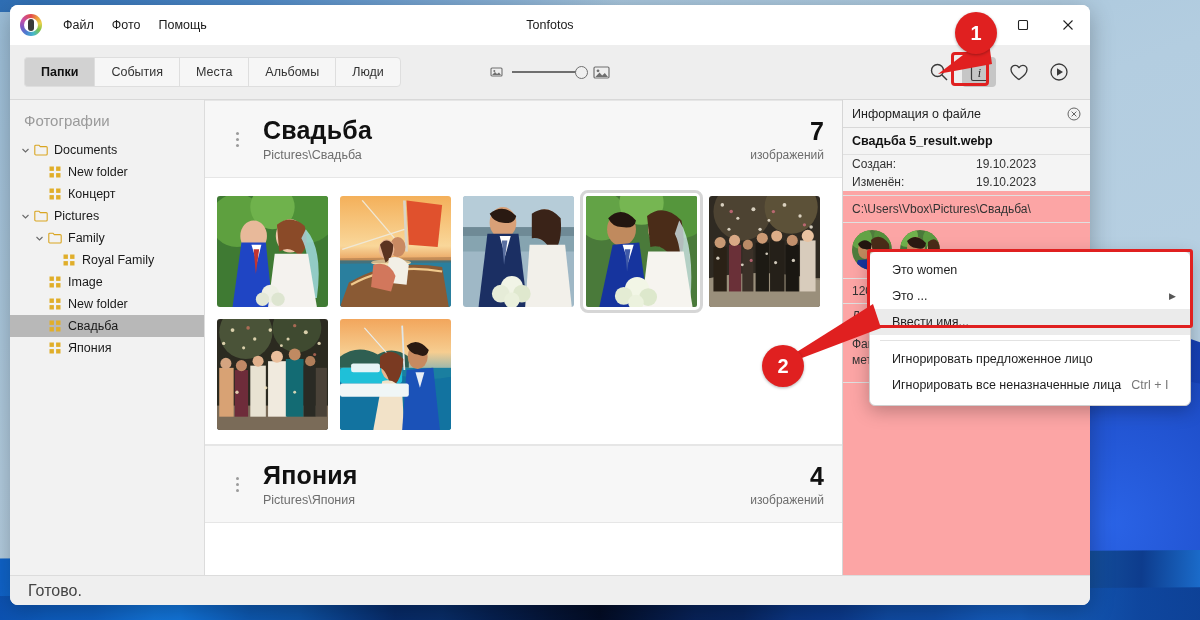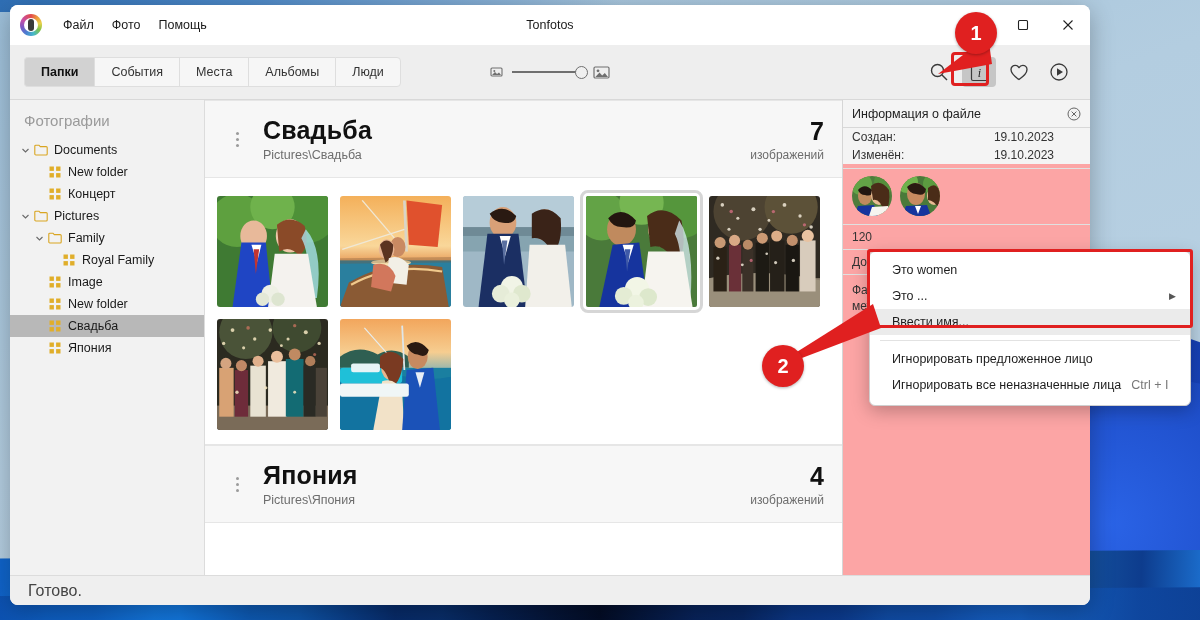--- a/index.html
+++ b/index.html
@@ -262,21 +262,21 @@
     border-bottom: 1px solid #e0e0e0;
     background: #f4f4f4;
     white-space: nowrap;
   }
   .info-row {
     display: flex; padding: 2px 9px; color: #333;
     background: #f4f4f4;
     gap: 38px;
   }
   .info-row .k { width: 86px; flex: 0 0 86px; }
-  .info-row .v1 { width: 78px; flex: 0 0 78px; text-align: right; }
+  .info-row .v1 { width: 78px; flex: 0 0 78px; text-align: left; }
   .info-row .v2 { flex: 1; text-align: right; }
   .info-sep { height: 1px; background: #e0e0e0; margin: 4px 0 0 0; }
   .info-path {
     padding: 6px 9px; color: #333; white-space: nowrap; overflow: hidden;
     border-bottom: 1px solid #e0e0e0;
   }
   .faces {
     display: flex; gap: 8px; padding: 7px 9px 8px 9px;
     border-bottom: 1px solid #e0e0e0;
   }
@@ -833,32 +833,34 @@
       <div id="info-header">
         <div class="t">Информация о файле</div>
         <div id="info-close">
           <svg width="14" height="14" viewBox="0 0 14 14">
             <circle cx="7" cy="7" r="6" fill="none" stroke="#666" stroke-width="1"></circle>
             <line x1="4.6" y1="4.6" x2="9.4" y2="9.4" stroke="#666" stroke-width="1"></line>
             <line x1="9.4" y1="4.6" x2="4.6" y2="9.4" stroke="#666" stroke-width="1"></line>
           </svg>
         </div>
       </div>
+      <div class="info-filename">Свадьба 5_result.webp</div>
 
       <div class="info-row">
         <div class="k">Создан:</div>
         <div class="v1">19.10.2023</div>
         <div class="v2">09:11:06</div>
       </div>
       <div class="info-row">
         <div class="k">Изменён:</div>
         <div class="v1">19.10.2023</div>
         <div class="v2">09:11:06</div>
       </div>
       <div class="info-sep"></div>
+      <div class="info-path">C:\Users\Vbox\Pictures\Свадьба\</div>
 
       <div class="faces">
         <div class="face">
           <svg viewBox="0 0 40 40">
             <rect width="40" height="40" fill="#4f7c3c"></rect>
             <circle cx="9" cy="8" r="11" fill="#63a346"></circle>
               <circle cx="33" cy="6" r="11" fill="#558f3b"></circle>
             <ellipse cx="13" cy="20" rx="7" ry="9" fill="#c08a5e"></ellipse>
             <path d="M6 14 Q13 6 21 15 Q20 21 13 19 Q8 19 6 14 Z" fill="#231610"></path>
             <path d="M6 30 L22 29 L26 40 L2 40 Z" fill="#16349e"></path>

